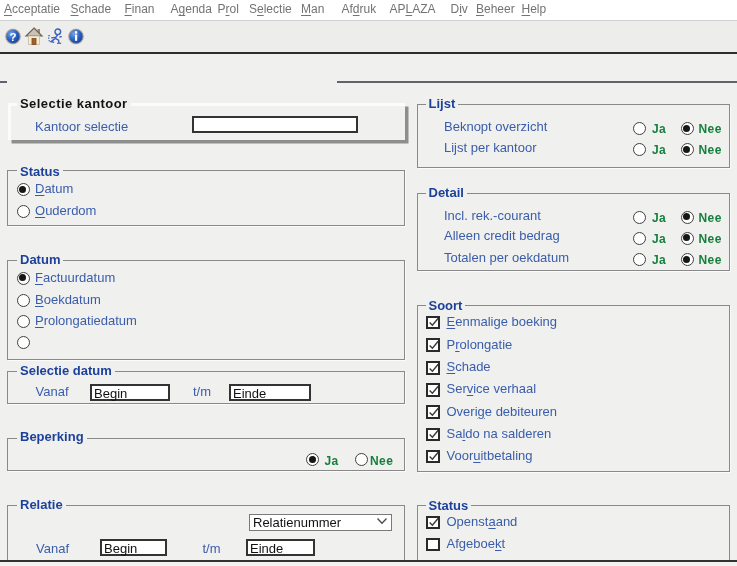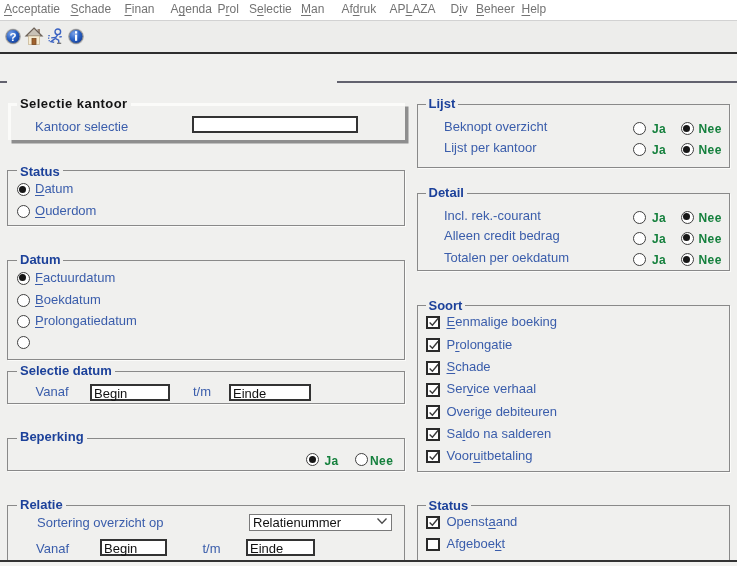--- a/index.html
+++ b/index.html
@@ -125,21 +125,20 @@
 
 <div class="box" style="left:7px;top:438.4px;width:397.5px;height:32.6px"></div>
 <div class="leg" style="left:17px;top:430.1px">Beperking</div>
 <div class="radio sel" style="left:306px;top:453.4px"></div>
 <div class="jn" style="left:324.5px;top:453.6px">Ja</div>
 <div class="radio" style="left:355.1px;top:453.4px"></div>
 <div class="jn" style="left:370px;top:453.6px">Nee</div>
 
 <div class="box" style="left:7px;top:505.3px;width:397.5px;height:61px;border-bottom:none;box-shadow:none"></div>
 <div class="leg" style="left:17px;top:498.3px">Relatie</div>
-<div class="lbl" style="left:37px;top:515.6px">Sortering overzicht op</div>
 <div style="position:absolute;left:249px;top:513.5px;width:143px;height:17px;background:#fff;
   border:1px solid #7a7a7a;box-sizing:border-box;font:13px 'Liberation Sans',sans-serif;color:#111;
   line-height:15px;padding-left:3px;white-space:pre">Relatienummer</div>
 <svg style="position:absolute;left:376px;top:517px" width="12" height="9" viewBox="0 0 12 9">
  <path d="M1.5 1.5 L6 6.3 L10.5 1.5" fill="none" stroke="#4a4a4a" stroke-width="1.3"></path>
     </svg>
 <div class="lbl" style="left:36px;top:541.5px">Vanaf</div>
 <div class="inp" style="left:100px;top:538.5px;width:67px;height:17px">Begin</div>
 <div class="lbl" style="left:202.5px;top:541.5px">t/m</div>
 <div class="inp" style="left:246px;top:538.5px;width:69px;height:17px">Einde</div>

